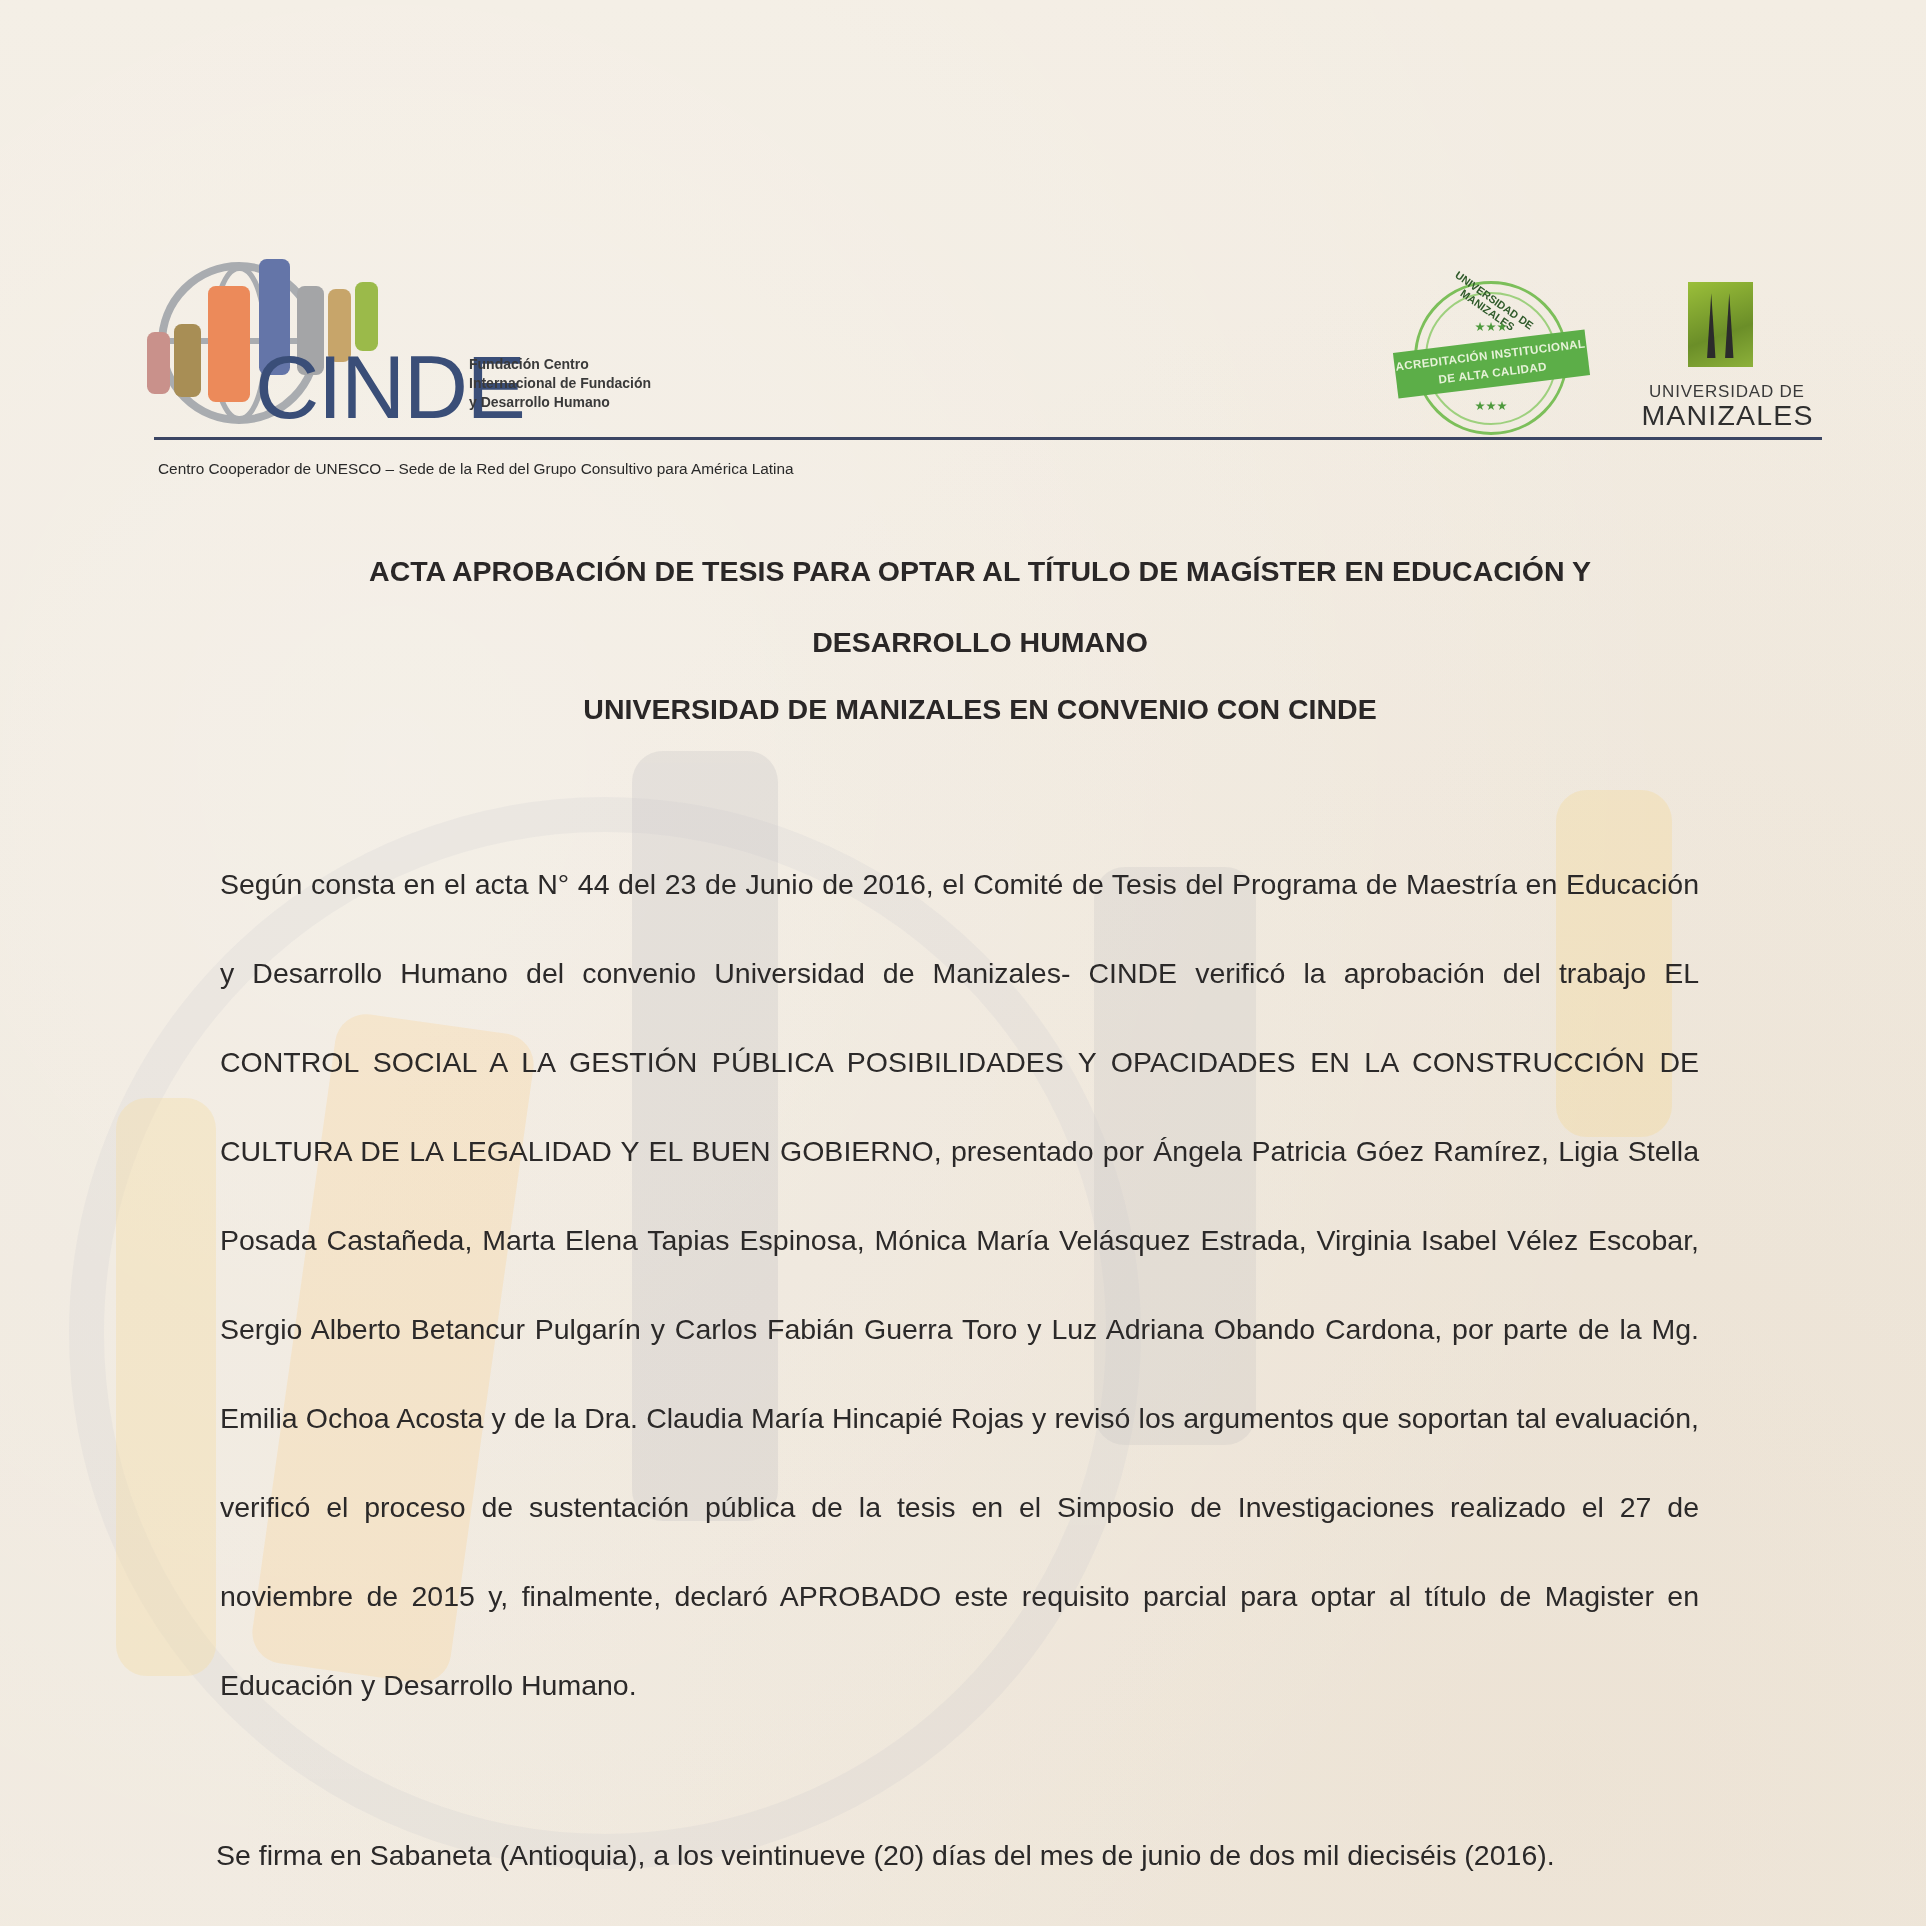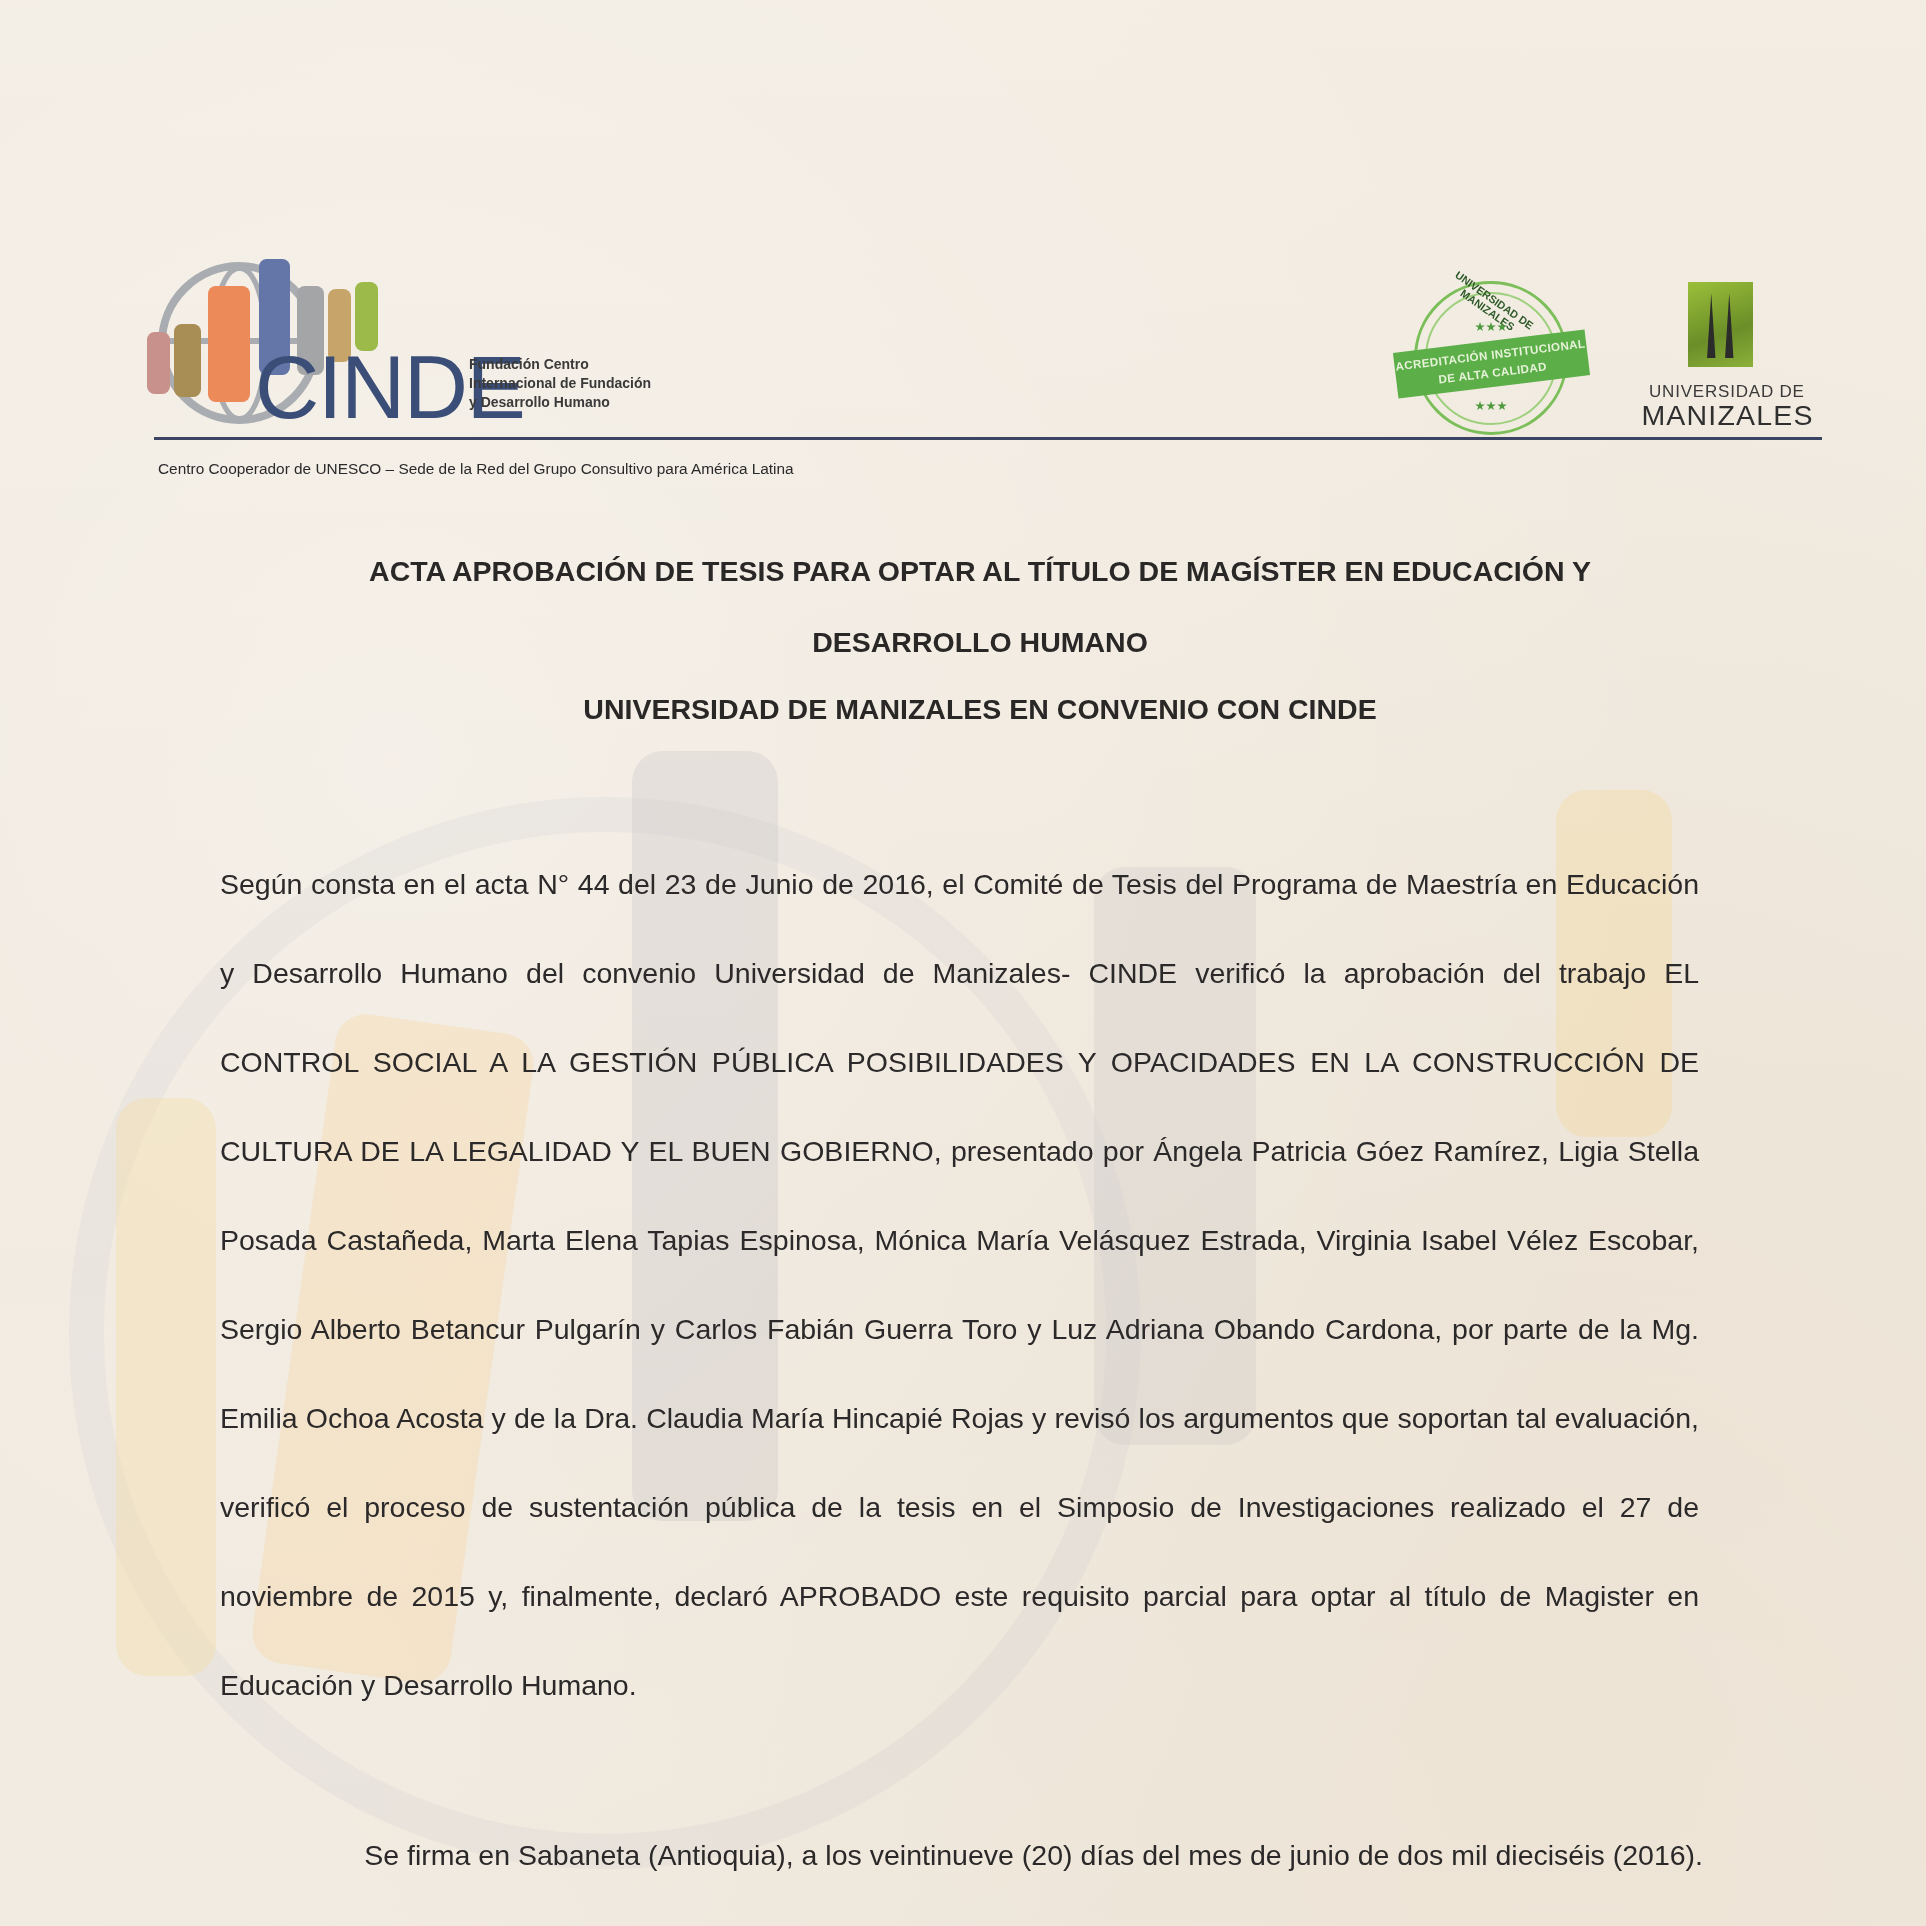--- a/index.html
+++ b/index.html
@@ -90,21 +90,21 @@
   
   .title { position: absolute; left: 0; width: 1960px; text-align: center; font-weight: bold; font-size: 28.5px; color: #2a2727; }
 
   
   .body-text {
     position: absolute; left: 216px; top: 836px; width: 1487px;
     font-size: 28.5px; line-height: 89px; text-align: justify; color: #2b2929;
   }
   .body-text p { margin: 4px; }
   .closing {
-    position: absolute; left: 216px; top: 1811px; width: 1487px; font-size: 28.5px; line-height: 89px; text-align: right;
+    position: absolute; left: 216px; top: 1811px; width: 1487px; font-size: 28.5px; line-height: 89px;
   }
 </style>
 </head>
 <body>
 
 <div class="page-texture"></div>
 
 <div class="watermark">
   <div class="wm-globe"></div>
   <div class="wm-figure" style="left:62px; top:347px; width:100px; height:578px; background:rgba(245,210,130,0.45);"></div>

